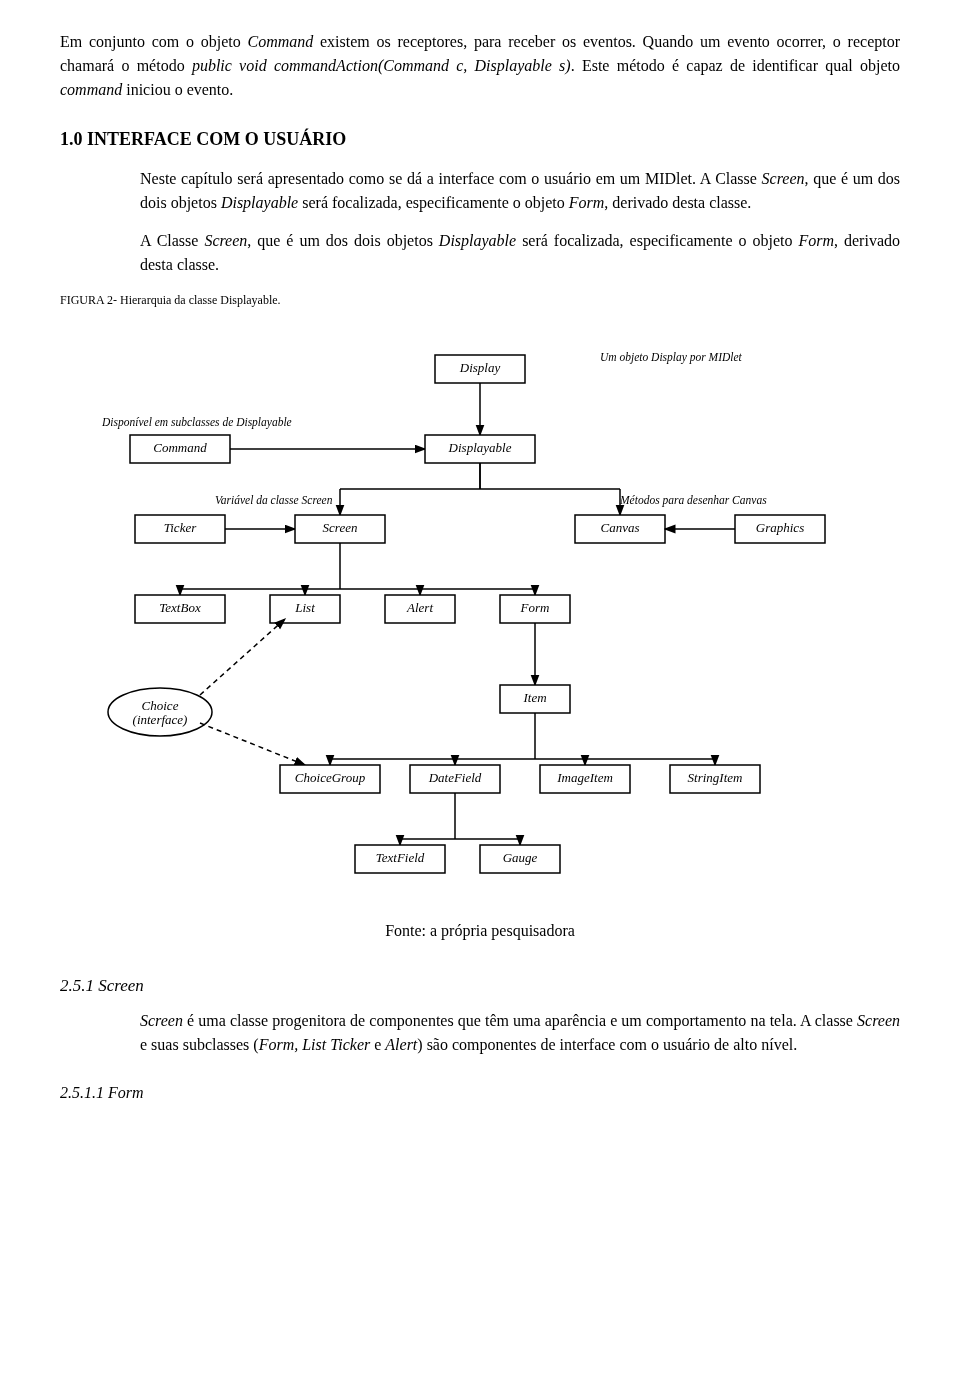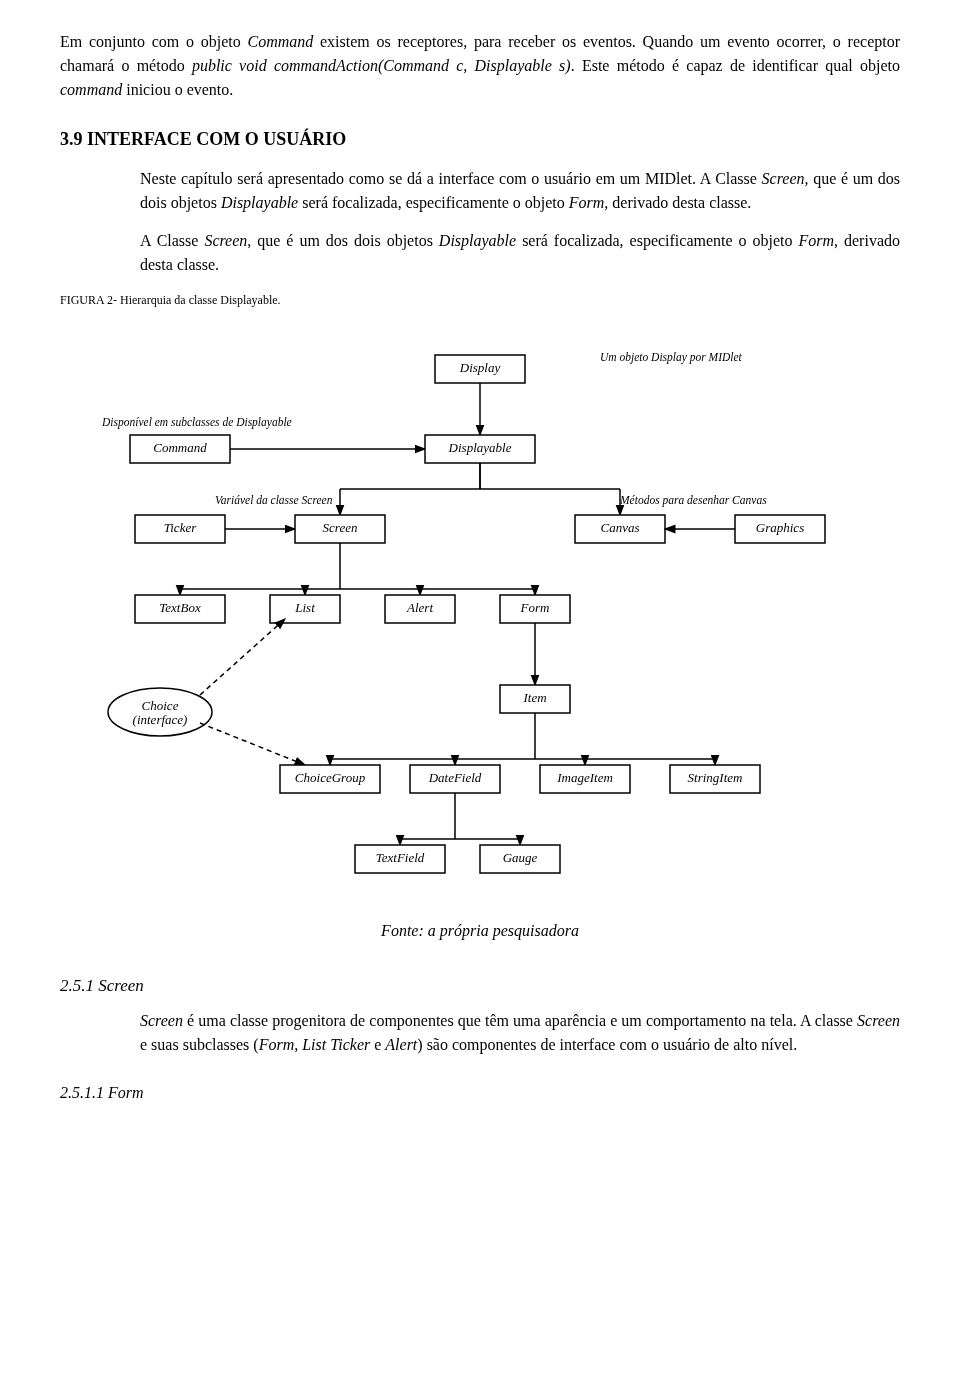--- a/index.html
+++ b/index.html
@@ -62,21 +62,21 @@
     .indent { padding-left: 80px; }
   </style>
 </head>
 <body>
 
 <div class="text-block">
   Em conjunto com o objeto <em>Command</em> existem os receptores, para receber os eventos. Quando um evento ocorrer, o receptor chamará o método <em>public void commandAction(Command c, Displayable s)</em>. Este método é capaz de identificar qual objeto <em>command</em> iniciou o evento.
 </div>
 
 <div class="section-title">
-  <span>3.9</span>&nbsp;<span>INTERFACE COM O USUÁRIO</span>
+  <span>1.0</span>&nbsp;<span>INTERFACE COM O USUÁRIO</span>
 </div>
 
 <div class="text-block indent">
   Neste capítulo será apresentado como se dá a interface com o usuário em um MIDlet. A Classe <em>Screen</em>, que é um dos dois objetos <em>Displayable</em> será focalizada, especificamente o objeto <em>Form</em>, derivado desta classe.
 </div>
 
 <div class="text-block indent">
   A Classe <em>Screen</em>, que é um dos dois objetos <em>Displayable</em> será focalizada, especificamente o objeto <em>Form</em>, derivado desta classe.
 </div>
 
@@ -280,21 +280,21 @@
       <text x="340" y="530">TextField</text>
     </g>
 
     <g class="node">
       <rect x="420" y="516" width="80" height="28" rx="0"></rect>
       <text x="460" y="530">Gauge</text>
     </g>
   </svg>
 </div>
 
-<div class="text-block" style="text-align:center; margin-top:4px;font-style:italic;">
+<div class="text-block" style="text-align:center; margin-top:4px;">
   <span>Fonte: a própria pesquisadora</span>
 </div>
 
 <div class="subsection-title">
   <span>2.5.1</span> <em><span>Screen</span></em>
 </div>
 
 <div class="text-block indent">
   <em>Screen</em> é uma classe progenitora de componentes que têm uma aparência e um comportamento na tela. A classe <em>Screen</em> e suas subclasses (<em>Form, List Ticker</em> e <em>Alert</em>) são componentes de interface com o usuário de alto nível.
 </div>

